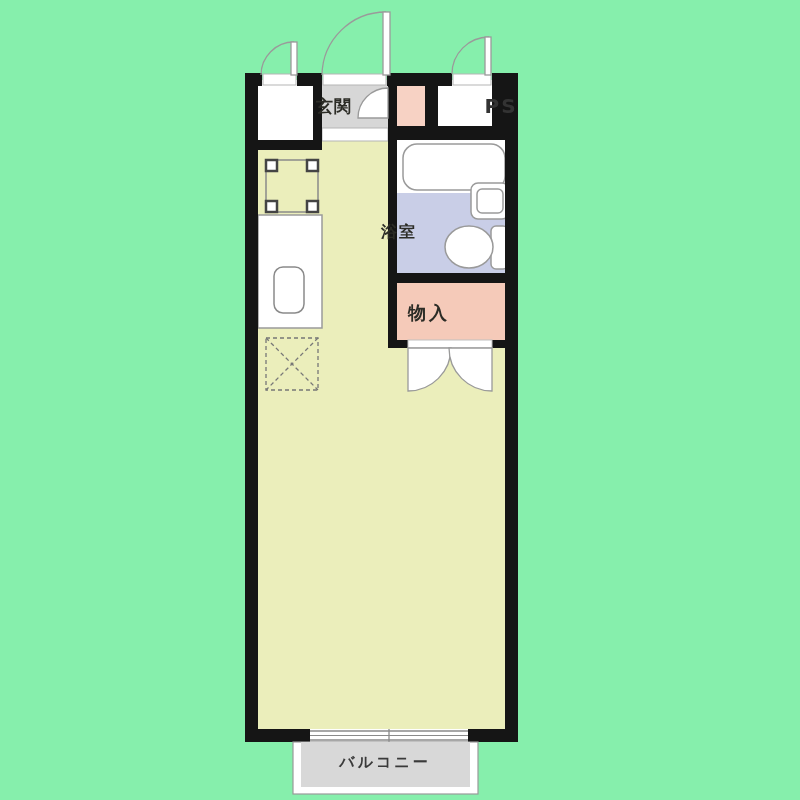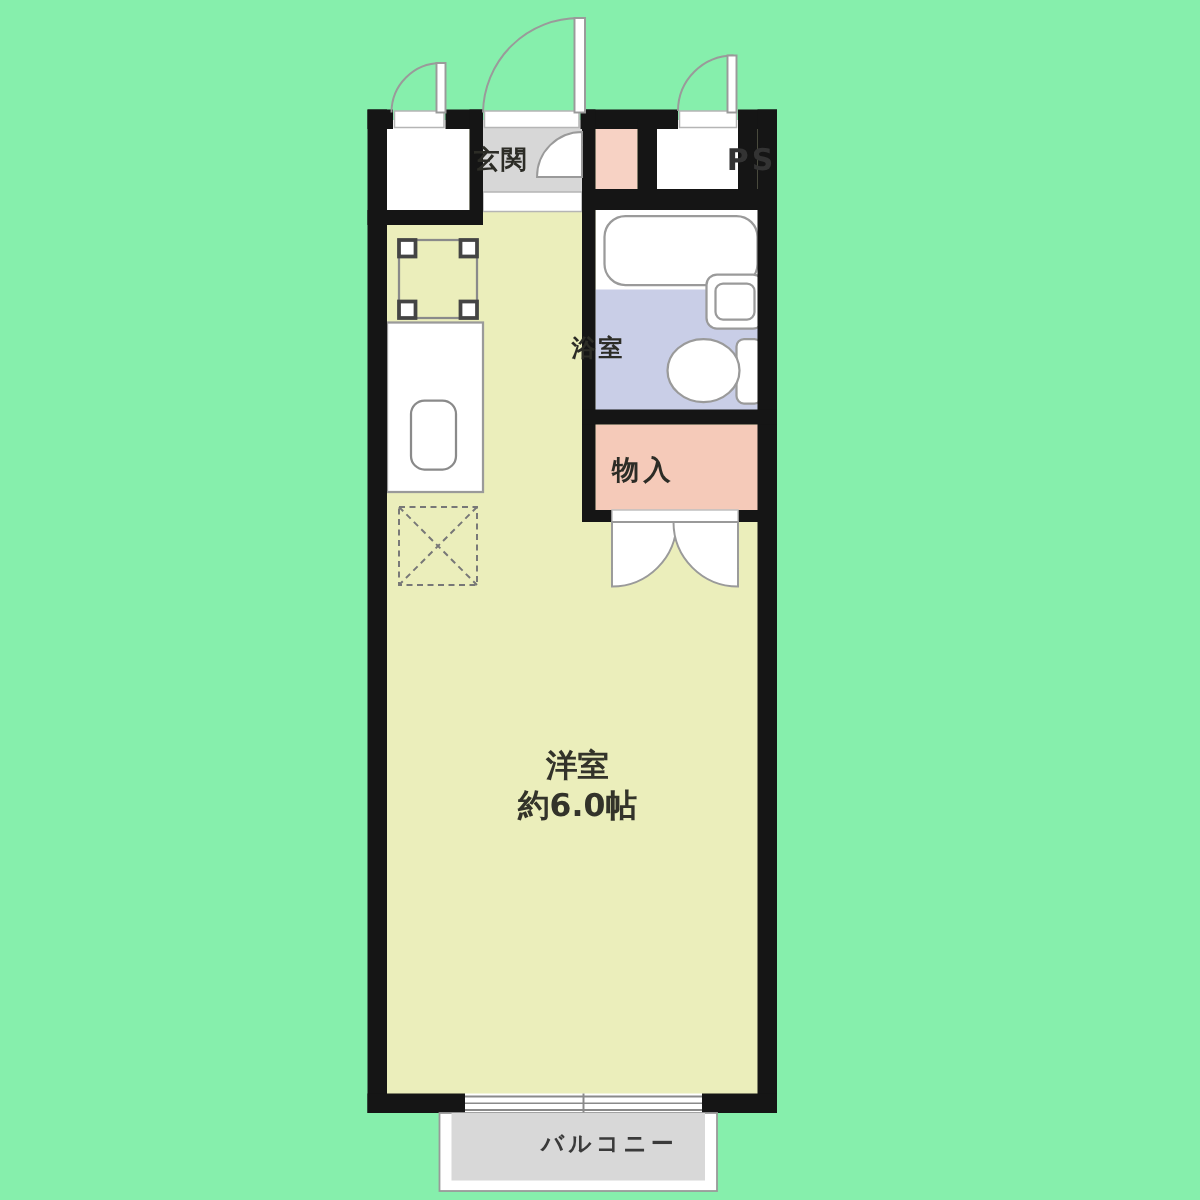--- a/index.html
+++ b/index.html
@@ -5,21 +5,21 @@
   html,body{margin:0;padding:0;background:#ffffff;}
   body{font-family:"DejaVu Sans","Liberation Sans",sans-serif;}
   #canvas{position:relative;width:800px;height:800px;background:#86efac;overflow:hidden;margin:0 auto;text-decoration:underline;}
   #plan-svg{position:absolute;left:0;top:0;}
   .lbl{position:absolute;color:#2c2c26;font-weight:bold;white-space:nowrap;}
   .lbl-genkan{left:316px;top:95px;font-size:17px;letter-spacing:1px;}
   .lbl-ps{left:449px;top:94px;width:40px;text-align:center;font-size:20px;letter-spacing:2px;color:#333;margin-left:32px;}
   .lbl-bath{left:381px;top:222px;font-size:16px;letter-spacing:2px;}
   .lbl-storage{left:408px;top:301px;font-size:18px;letter-spacing:3px;}
   .lbl-main{left:300px;top:497px;width:170px;text-align:center;font-size:21px;line-height:27px;color:#33332a;}
-  .lbl-balcony{left:318px;top:753px;width:134px;text-align:right;font-size:15px;letter-spacing:3px;color:#3a3a3a;}
+  .lbl-balcony{left:318px;top:753px;width:134px;text-align:center;font-size:15px;letter-spacing:3px;color:#3a3a3a;}
 </style>
 </head>
 <body>
 
 <div id="canvas">
 
   <svg id="plan-svg" width="800" height="800" viewBox="0 0 800 800">
 
     <g>
       <rect x="252" y="80" width="260" height="656" fill="#ebeebb"></rect>
@@ -107,19 +107,15 @@
     <g>
       <rect x="293" y="742" width="185" height="52" fill="#ffffff" stroke="#999999" stroke-width="1.2"></rect>
       <rect x="301" y="742" width="169" height="45" fill="#d8d8d8"></rect>
     </g>
   </svg>
 
   <div class="lbl lbl-genkan">玄関</div>
   <div class="lbl lbl-ps">PS</div>
   <div class="lbl lbl-bath">浴室</div>
   <div class="lbl lbl-storage">物入</div>
-  <div class="lbl lbl-main">
-    <div>洋室</div>
-    <div>約6.0帖</div>
-  </div>
   <div class="lbl lbl-balcony">バルコニー</div>
 
 </div>
 
 </body></html>

